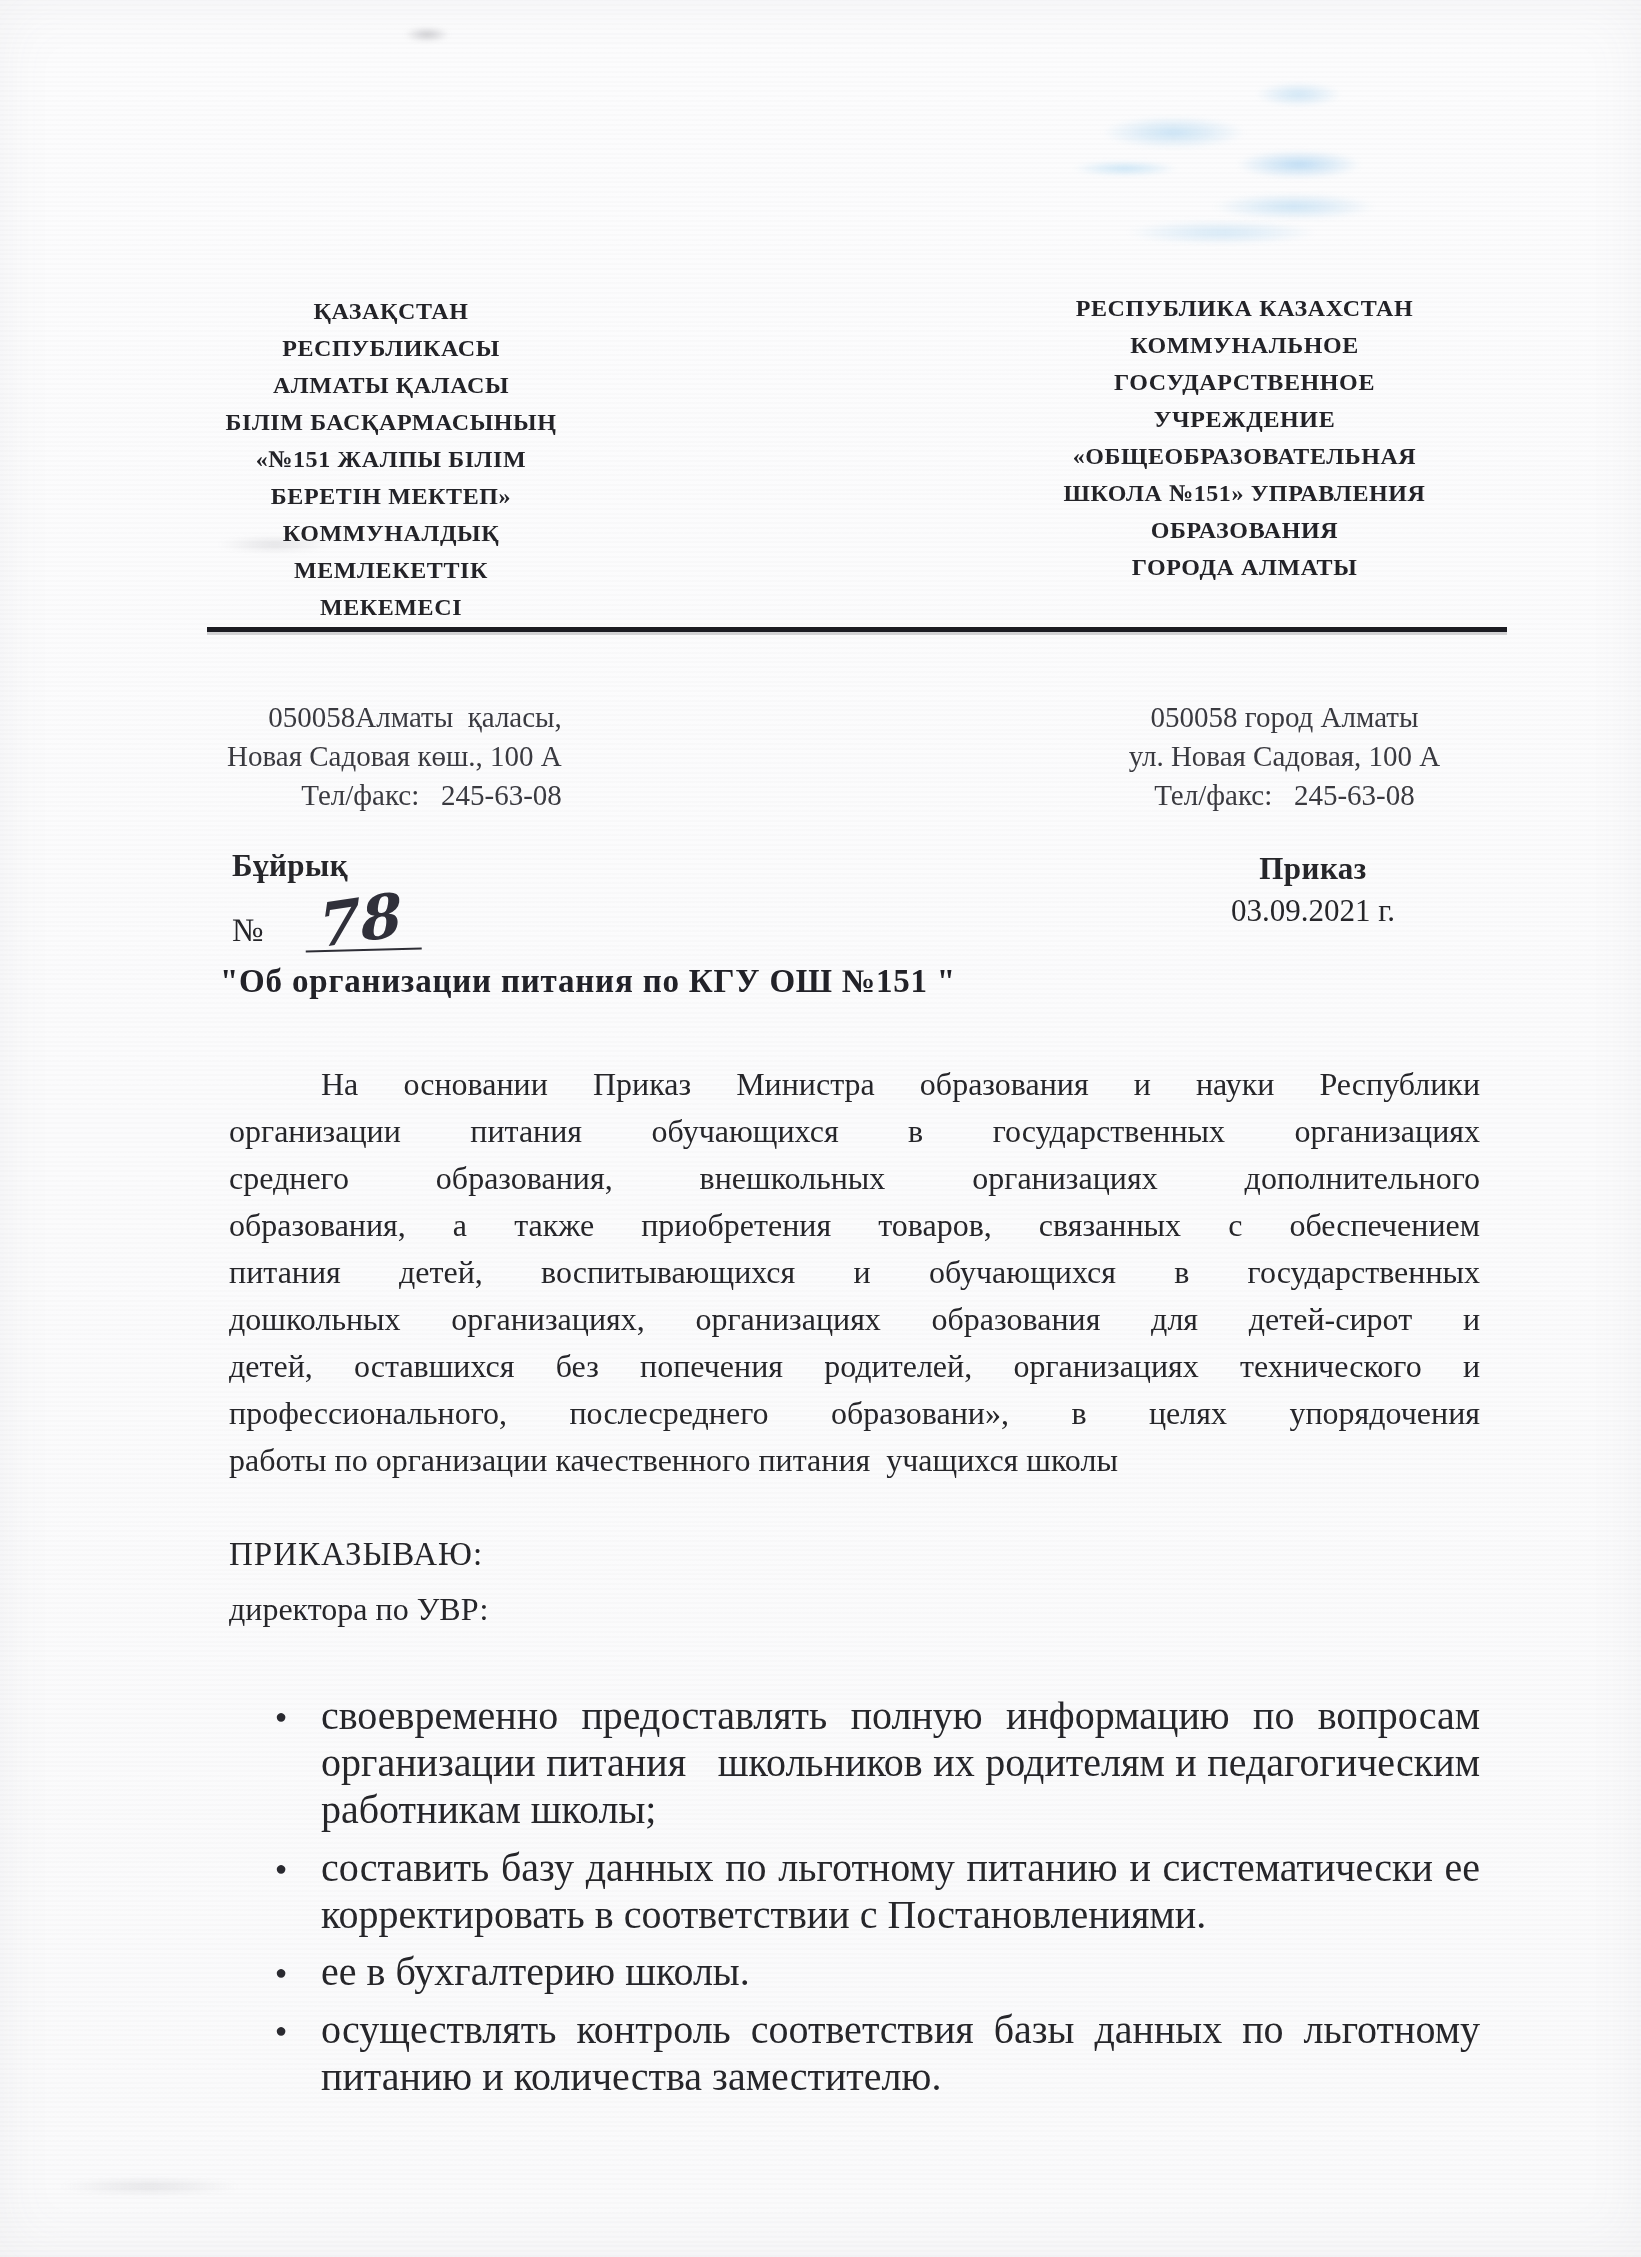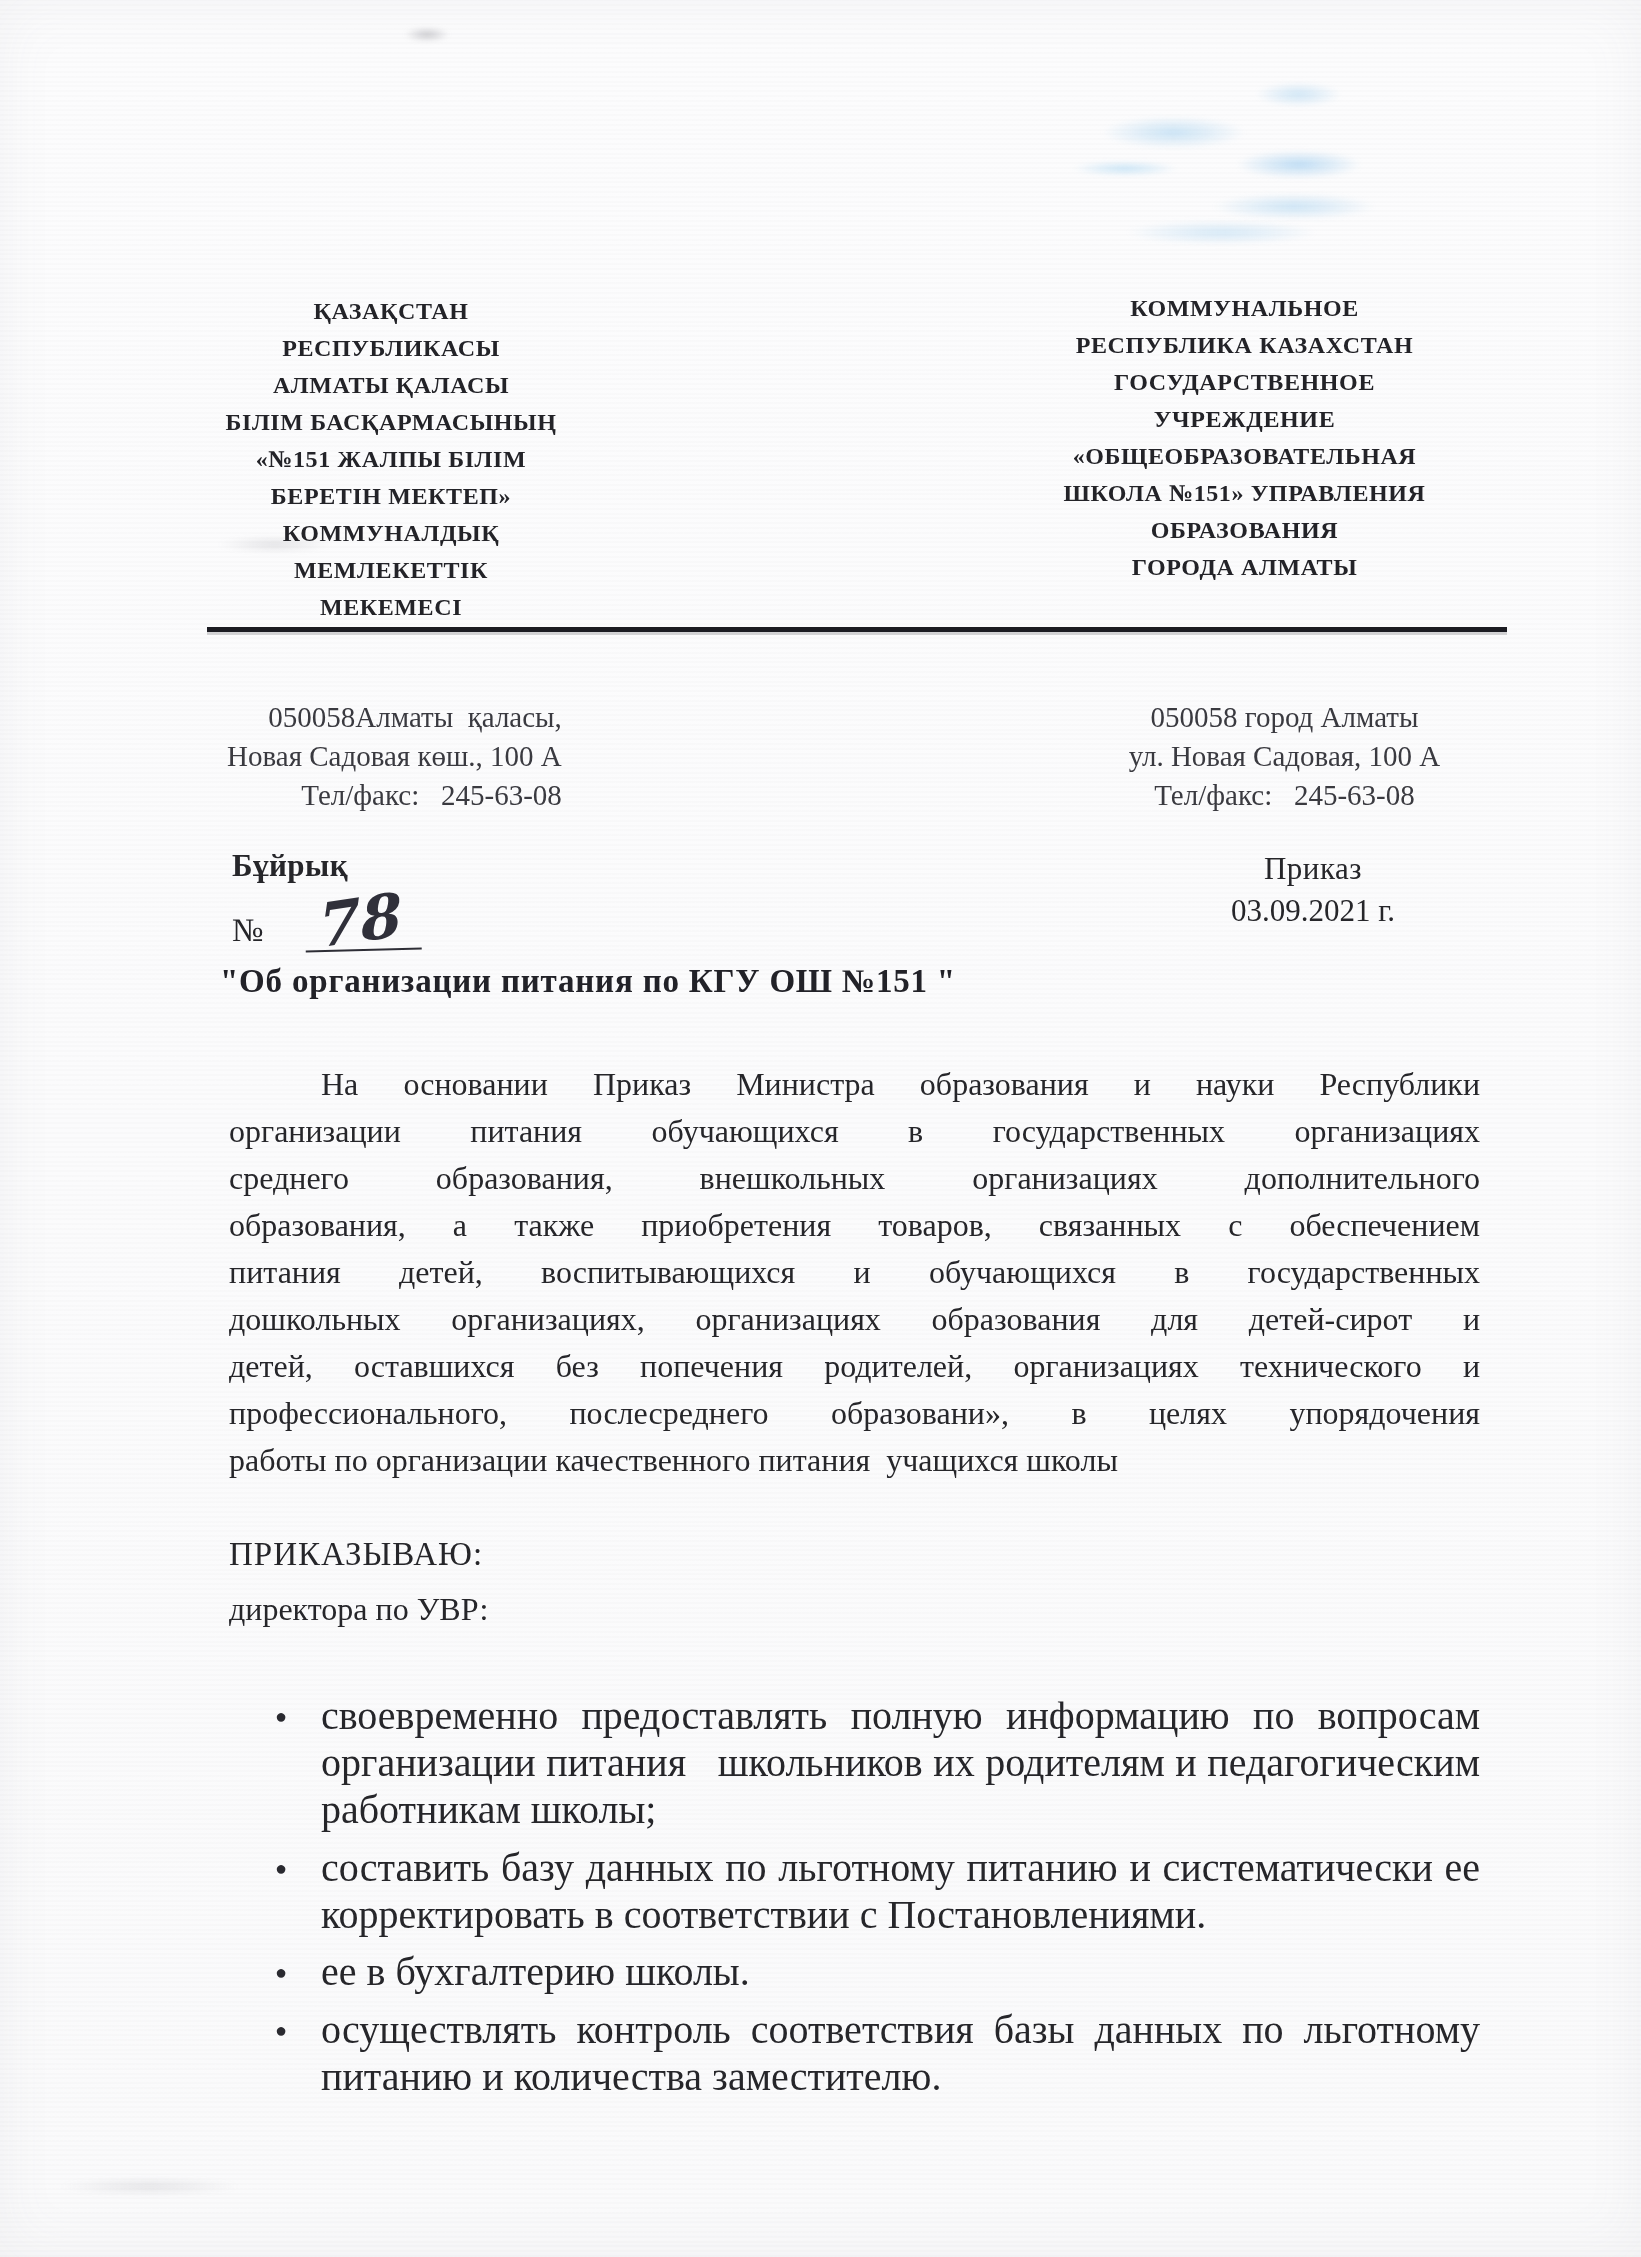--- a/index.html
+++ b/index.html
@@ -60,21 +60,21 @@
     display: inline-block;
     font-family: "DejaVu Serif", serif;
     font-style: italic;
     font-weight: bold;
     font-size: 60px;
     line-height: 56px;
     color: #30303a;
     transform: rotate(-7deg) skewX(-6deg);
   }
   .order-ru { position: absolute; left: 1120px; top: 848px; width: 386px; text-align: center; font-size: 31px; line-height: 42px; }
-  .order-ru .lbl { font-weight: normal; letter-spacing: 0.5px; }
+  .order-ru .lbl { font-weight: bold; letter-spacing: 0.5px; }
   
   .doc-title {
     position: absolute;
     left: 220px; top: 963px;
     font-size: 33px; font-weight: bold; letter-spacing: 0.8px;
     color: #222228;
   }
   
   .para {
     position: absolute;
@@ -139,22 +139,22 @@
     <div>АЛМАТЫ ҚАЛАСЫ</div>
     <div>БІЛІМ БАСҚАРМАСЫНЫҢ</div>
     <div>«№151 ЖАЛПЫ БІЛІМ</div>
     <div>БЕРЕТІН МЕКТЕП»</div>
     <div>КОММУНАЛДЫҚ</div>
     <div>МЕМЛЕКЕТТІК</div>
     <div>МЕКЕМЕСІ</div>
   </div>
 
   <div class="org org-ru">
+    <div>РЕСПУБЛИКА КАЗАХСТАН</div>
     <div>КОММУНАЛЬНОЕ</div>
-    <div>РЕСПУБЛИКА КАЗАХСТАН</div>
     <div>ГОСУДАРСТВЕННОЕ</div>
     <div>УЧРЕЖДЕНИЕ</div>
     <div>«ОБЩЕОБРАЗОВАТЕЛЬНАЯ</div>
     <div>ШКОЛА №151» УПРАВЛЕНИЯ</div>
     <div>ОБРАЗОВАНИЯ</div>
     <div>ГОРОДА АЛМАТЫ</div>
   </div>
 
   <div class="divider"></div>
 

